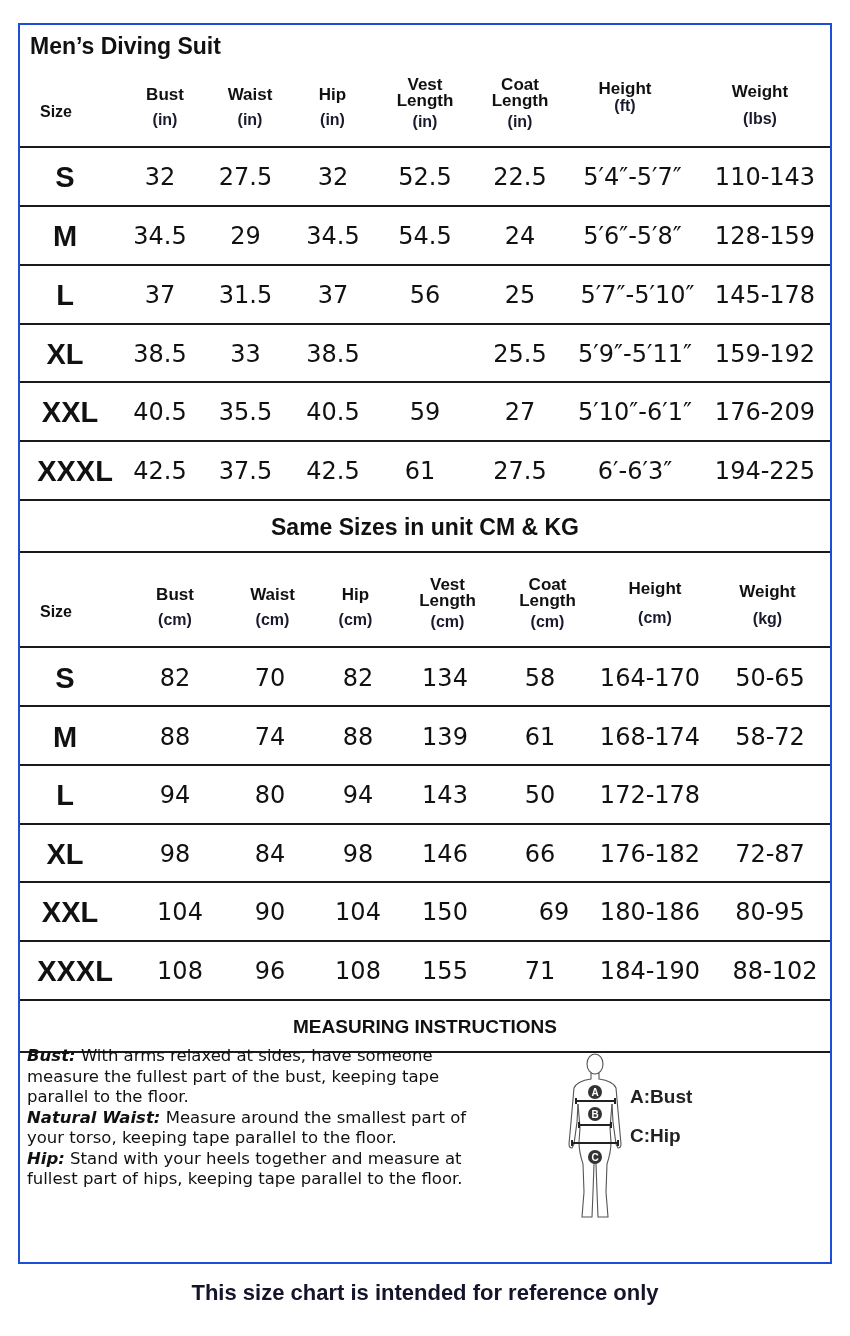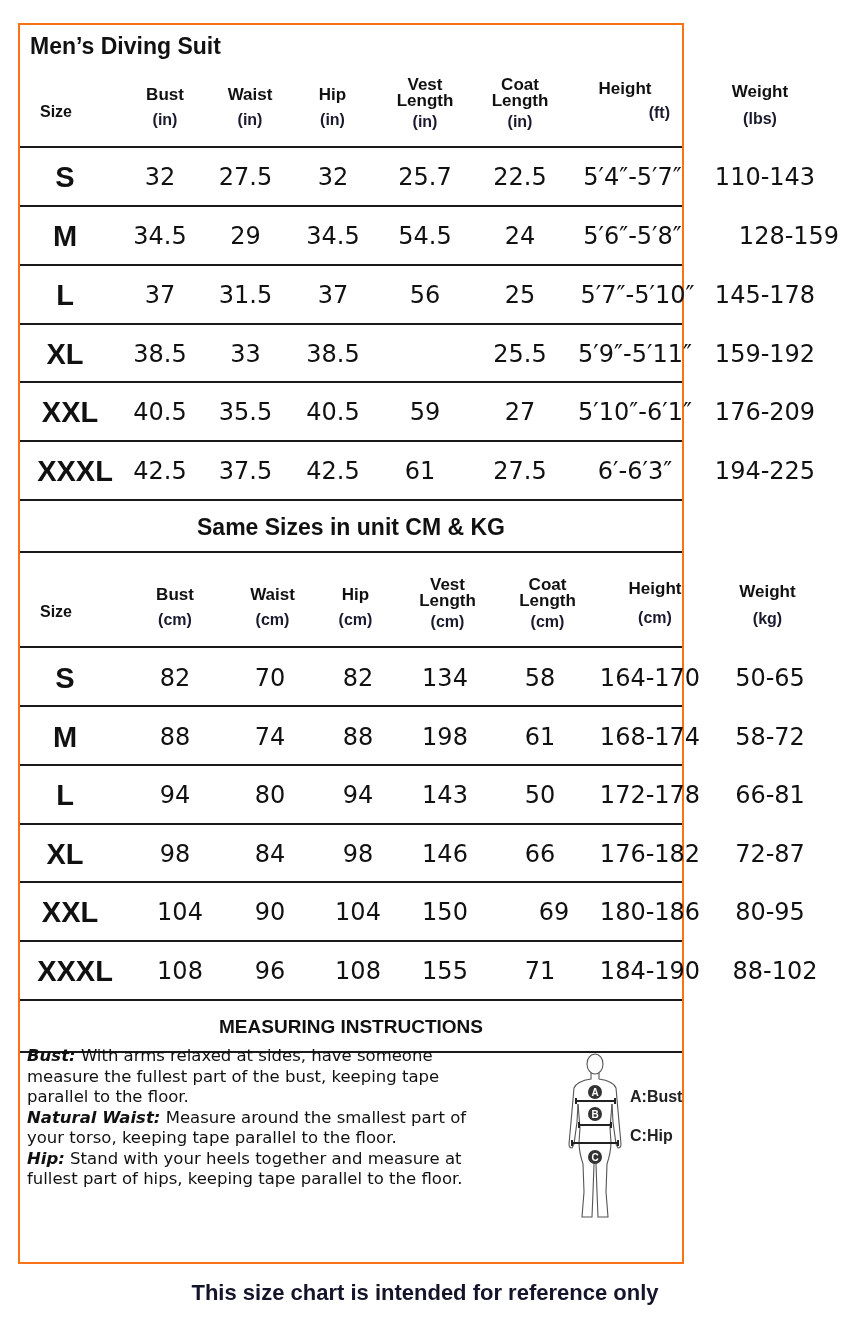--- a/index.html
+++ b/index.html
@@ -1,21 +1,21 @@
 <!DOCTYPE html>
 <html><head>
 <meta charset="utf-8">
 <style>
   * { box-sizing: border-box; margin: 0; padding: 0; }
   html, body { width: 850px; height: 1336px; background: #ffffff; }
   body { position: relative; font-family: "DejaVu Sans", sans-serif; color: #111; overflow: hidden; }
 
   .frame {
-    position: absolute; left: 18px; top: 23px; width: 666px; height: 1241px;
-    border: 2px solid #f97316;
+    position: absolute; left: 18px; top: 23px; width: 814px; height: 1241px;
+    border: 2px solid #1d4ed8;
   }
   .hline { position: absolute; left: 0; right: 0; height: 2px; background: #1a1a1a; }
 
   .title {
     position: absolute; left: 10px; top: 8px;
     font-family: "Liberation Sans", sans-serif; font-weight: bold; font-size: 23px; color: #111;
   }
   .hcell {
     position: absolute; text-align: center;
     font-family: "Liberation Sans", sans-serif; font-weight: bold; color: #111;
@@ -44,21 +44,21 @@
     font-family: "Liberation Sans", sans-serif; font-weight: bold; font-size: 19px; color: #111;
   }
 
   .instr-text {
     position: absolute; left: 27px; top: 1046px; width: 450px;
     font-family: "DejaVu Sans", sans-serif; font-size: 16.5px; line-height: 20.5px; color: #111;
   }
   .instr-text b { font-style: italic; font-weight: bold; }
 
   .figure { position: absolute; left: 565px; top: 1052px; width: 60px; height: 170px; }
-  .legend { position: absolute; left: 630px; top: 1085px; font-family: "Liberation Sans", sans-serif; font-weight: bold; font-size: 16px; color: #222; }
+  .legend { position: absolute; left: 630px; top: 1085px; font-family: "Liberation Sans", sans-serif; font-weight: bold; font-size: 19px; color: #222; }
   .legend div { height: 39px; line-height: 24px; }
 
   .footer {
     position: absolute; left: 0; right: 0; top: 1280px; text-align: center;
     font-family: "Liberation Sans", sans-serif; font-weight: bold; font-size: 22px; color: #14142b;
   }
 </style>
 </head>
 <body>
 
@@ -85,50 +85,50 @@
     <span class="lbl">Length</span>
     <span class="unit" style="margin-top:4px;">(in)</span>
   </div>
   <div class="hcell" style="left:460px; width:80px; top:52px;">
     <span class="lbl">Coat</span>
     <span class="lbl">Length</span>
     <span class="unit" style="margin-top:4px;">(in)</span>
   </div>
   <div class="hcell" style="left:560px; width:90px; top:56px;">
     <span class="lbl">Height</span>
-    <span class="unit" style="margin-top:7px;text-align:right;">(ft)</span>
+    <span class="unit" style="margin-top:0;">(ft)</span>
   </div>
   <div class="hcell" style="left:690px; width:100px; top:59px;">
     <span class="lbl">Weight</span>
     <span class="unit" style="margin-top:10px;">(lbs)</span>
   </div>
 
   <div class="hline" style="top:121px;"></div>
 
   <div class="drow" style="top:123px;">
     <div class="dcell size" style="left:0; width:90px;">S</div>
     <div class="dcell" style="left:105px; width:70px;">32</div>
     <div class="dcell" style="left:188px; width:75px;">27.5</div>
     <div class="dcell" style="left:278px; width:70px;">32</div>
-    <div class="dcell" style="left:365px; width:80px;">25.7</div>
+    <div class="dcell" style="left:365px; width:80px;">52.5</div>
     <div class="dcell" style="left:460px; width:80px;">22.5</div>
     <div class="dcell" style="left:550px; width:125px;">5′4″-5′7″</div>
     <div class="dcell" style="left:690px; width:110px;">110-143</div>
   </div>
   <div class="hline" style="top:180px;"></div>
 
   <div class="drow" style="top:182px;">
     <div class="dcell size" style="left:0; width:90px;">M</div>
     <div class="dcell" style="left:105px; width:70px;">34.5</div>
     <div class="dcell" style="left:188px; width:75px;">29</div>
     <div class="dcell" style="left:278px; width:70px;">34.5</div>
     <div class="dcell" style="left:365px; width:80px;">54.5</div>
     <div class="dcell" style="left:460px; width:80px;">24</div>
     <div class="dcell" style="left:550px; width:125px;">5′6″-5′8″</div>
-    <div class="dcell" style="left:690px; width:110px;margin-left:24px;">128-159</div>
+    <div class="dcell" style="left:690px; width:110px;">128-159</div>
   </div>
   <div class="hline" style="top:239px;"></div>
 
   <div class="drow" style="top:241px;">
     <div class="dcell size" style="left:0; width:90px;">L</div>
     <div class="dcell" style="left:105px; width:70px;">37</div>
     <div class="dcell" style="left:188px; width:75px;">31.5</div>
     <div class="dcell" style="left:278px; width:70px;">37</div>
     <div class="dcell" style="left:365px; width:80px;">56</div>
     <div class="dcell" style="left:460px; width:80px;">25</div>
@@ -220,36 +220,35 @@
     <div class="dcell" style="left:570px; width:120px;">164-170</div>
     <div class="dcell" style="left:700px; width:100px;">50-65</div>
   </div>
   <div class="hline" style="top:680px;"></div>
 
   <div class="drow" style="top:683px;">
     <div class="dcell size" style="left:0; width:90px;">M</div>
     <div class="dcell" style="left:120px; width:70px;">88</div>
     <div class="dcell" style="left:215px; width:70px;">74</div>
     <div class="dcell" style="left:303px; width:70px;">88</div>
-    <div class="dcell" style="left:385px; width:80px;">198</div>
+    <div class="dcell" style="left:385px; width:80px;">139</div>
     <div class="dcell" style="left:485px; width:70px;">61</div>
     <div class="dcell" style="left:570px; width:120px;">168-174</div>
     <div class="dcell" style="left:700px; width:100px;">58-72</div>
   </div>
   <div class="hline" style="top:739px;"></div>
 
   <div class="drow" style="top:741px;">
     <div class="dcell size" style="left:0; width:90px;">L</div>
     <div class="dcell" style="left:120px; width:70px;">94</div>
     <div class="dcell" style="left:215px; width:70px;">80</div>
     <div class="dcell" style="left:303px; width:70px;">94</div>
     <div class="dcell" style="left:385px; width:80px;">143</div>
     <div class="dcell" style="left:485px; width:70px;">50</div>
     <div class="dcell" style="left:570px; width:120px;">172-178</div>
-    <div class="dcell" style="left:700px; width:100px;">66-81</div>
   </div>
   <div class="hline" style="top:798px;"></div>
 
   <div class="drow" style="top:800px;">
     <div class="dcell size" style="left:0; width:90px;">XL</div>
     <div class="dcell" style="left:120px; width:70px;">98</div>
     <div class="dcell" style="left:215px; width:70px;">84</div>
     <div class="dcell" style="left:303px; width:70px;">98</div>
     <div class="dcell" style="left:385px; width:80px;">146</div>
     <div class="dcell" style="left:485px; width:70px;">66</div>

